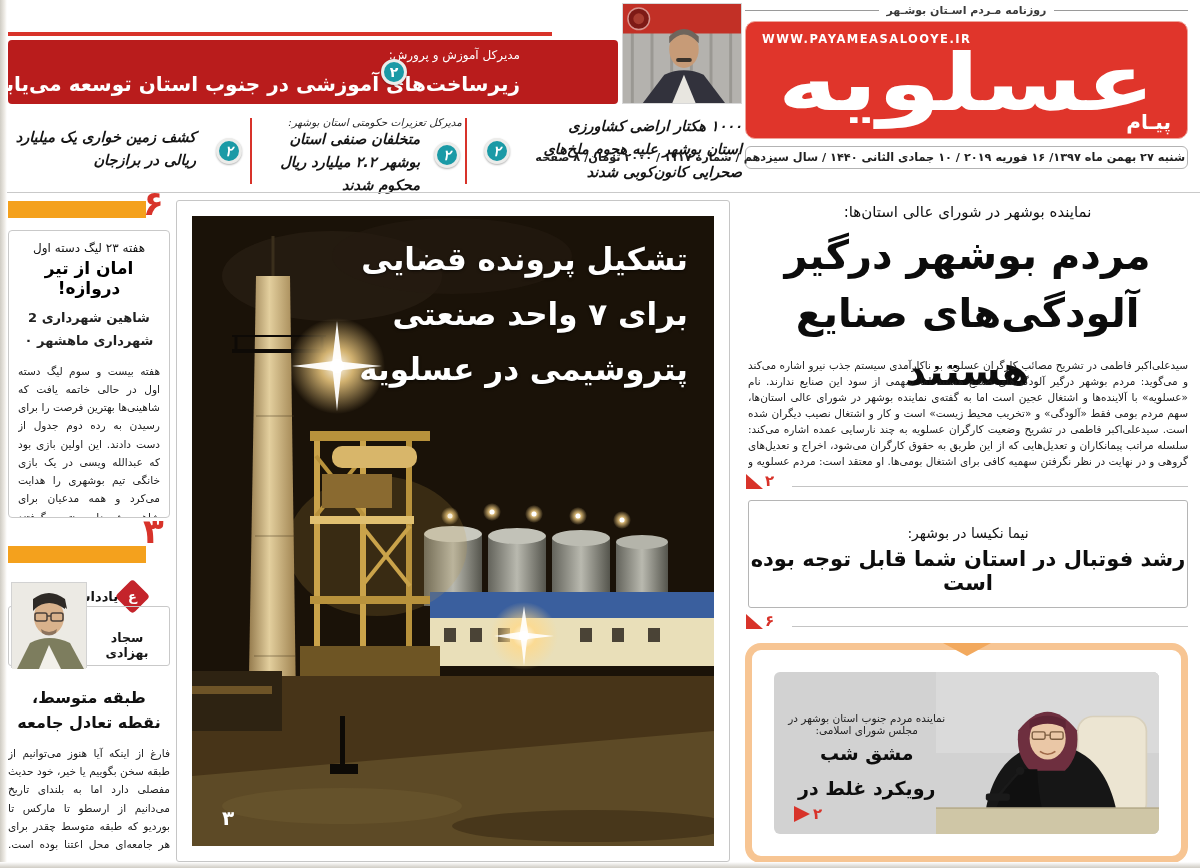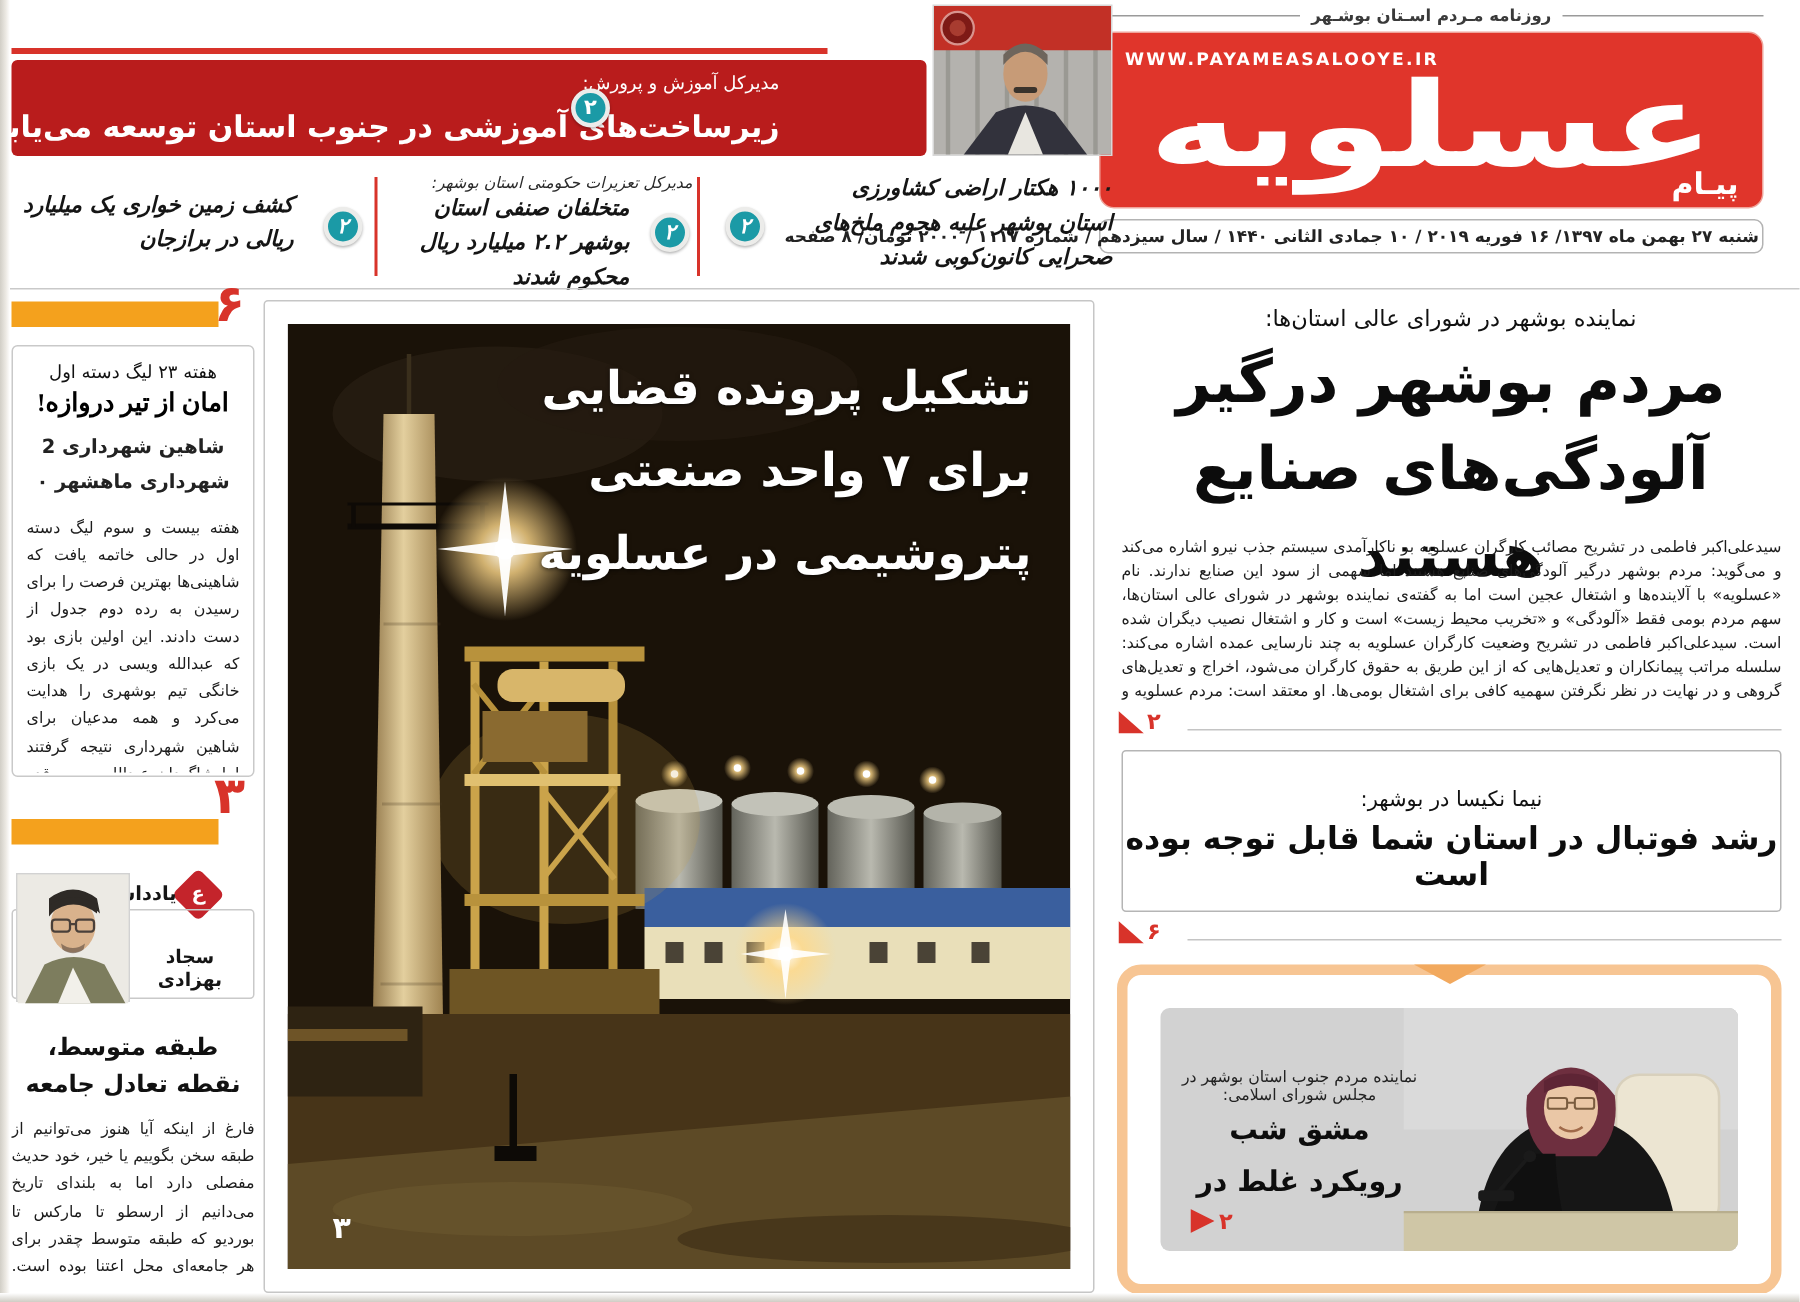--- a/index.html
+++ b/index.html
@@ -7,21 +7,21 @@
   .page {
     position:relative; width:1200px; height:868px; background:#ffffff;
     font-family:"DejaVu Sans", sans-serif; overflow:hidden; direction:rtl;
   }
   .edge-left { position:absolute; left:0; top:0; width:7px; height:100%;
     background:linear-gradient(90deg,#cfccc4,#ece9e3 60%,#ffffff); }
   .edge-bottom { position:absolute; left:0; bottom:0; width:100%; height:6px;
     background:linear-gradient(0deg,#cfccc4,#ffffff); }
 
   
-  .masthead { position:absolute; top:2px; right:24px; width:443px; }
+  .masthead { position:absolute; top:2px; right:12px; width:443px; }
   .tagline-row { display:flex; align-items:center; gap:8px; height:16px; }
   .tagline-row .tl-line { flex:1; height:1px; background:#9a9a9a; }
   .tagline { font-size:11px; font-weight:bold; color:#3a3a3a; white-space:nowrap; }
   .logo-box { position:relative; height:118px; margin-top:3px; background:#e0352b;
     border-radius:10px; border:1px solid #efa49b; overflow:hidden; }
   .logo-url { position:absolute; top:10px; left:16px; direction:ltr; color:#fff;
     font-size:11.5px; font-weight:bold; letter-spacing:1.5px; }
   .logo-main { position:absolute; top:22px; left:0; right:0; text-align:center;
     font-size:70px; font-weight:bold; color:#fff; line-height:1;
     transform:scale(1.45,1.12); transform-origin:center top; white-space:nowrap; }
@@ -60,21 +60,21 @@
   .teaser3 .t-headline { padding-top:14px; padding-right:52px; }
   .teaser3 .badge { position:absolute; right:6px; top:50%; transform:translateY(-50%); }
   .teasers-rule { position:absolute; left:0; top:192px; width:1200px; height:1px; background:#c9c9c9; }
 
   
   .obar { position:absolute; height:17px; background:#f4a11d; }
   .rednum { position:absolute; font-size:34px; font-weight:bold; color:#d8332a; line-height:1; }
   .sports-box { position:absolute; left:8px; top:230px; width:162px; height:288px;
     border:1px solid #c9c9c9; border-radius:4px; padding:10px 9px; overflow:hidden; }
   .sp-kicker { text-align:center; font-size:12px; color:#111; }
-  .sp-headline { text-align:center; font-size:17px; font-weight:bold; margin-top:3px;font-family:Liberation Serif, serif; }
+  .sp-headline { text-align:center; font-size:17px; font-weight:bold; margin-top:3px; }
   .sp-scores { margin-top:8px; text-align:center; font-size:13px; font-weight:bold; line-height:1.8; color:#222; }
   .body-text { font-size:10.6px; text-align:justify; line-height:1.72; color:#1c1c1c; overflow:hidden; }
   .sp-body { margin-top:9px; height:172px; }
 
   .note-logo { position:absolute; left:120px; top:584px; width:25px; height:25px;
     background:#c4242b; transform:rotate(45deg); border-radius:4px;
     display:flex; align-items:center; justify-content:center; }
   .note-logo span { transform:rotate(-45deg); color:#fff; font-size:13px; font-weight:bold; }
   .note-label { position:absolute; left:64px; top:589px; font-size:13px; font-weight:bold; color:#151515; }
   .author-box { position:absolute; left:8px; top:606px; width:162px; height:60px;

